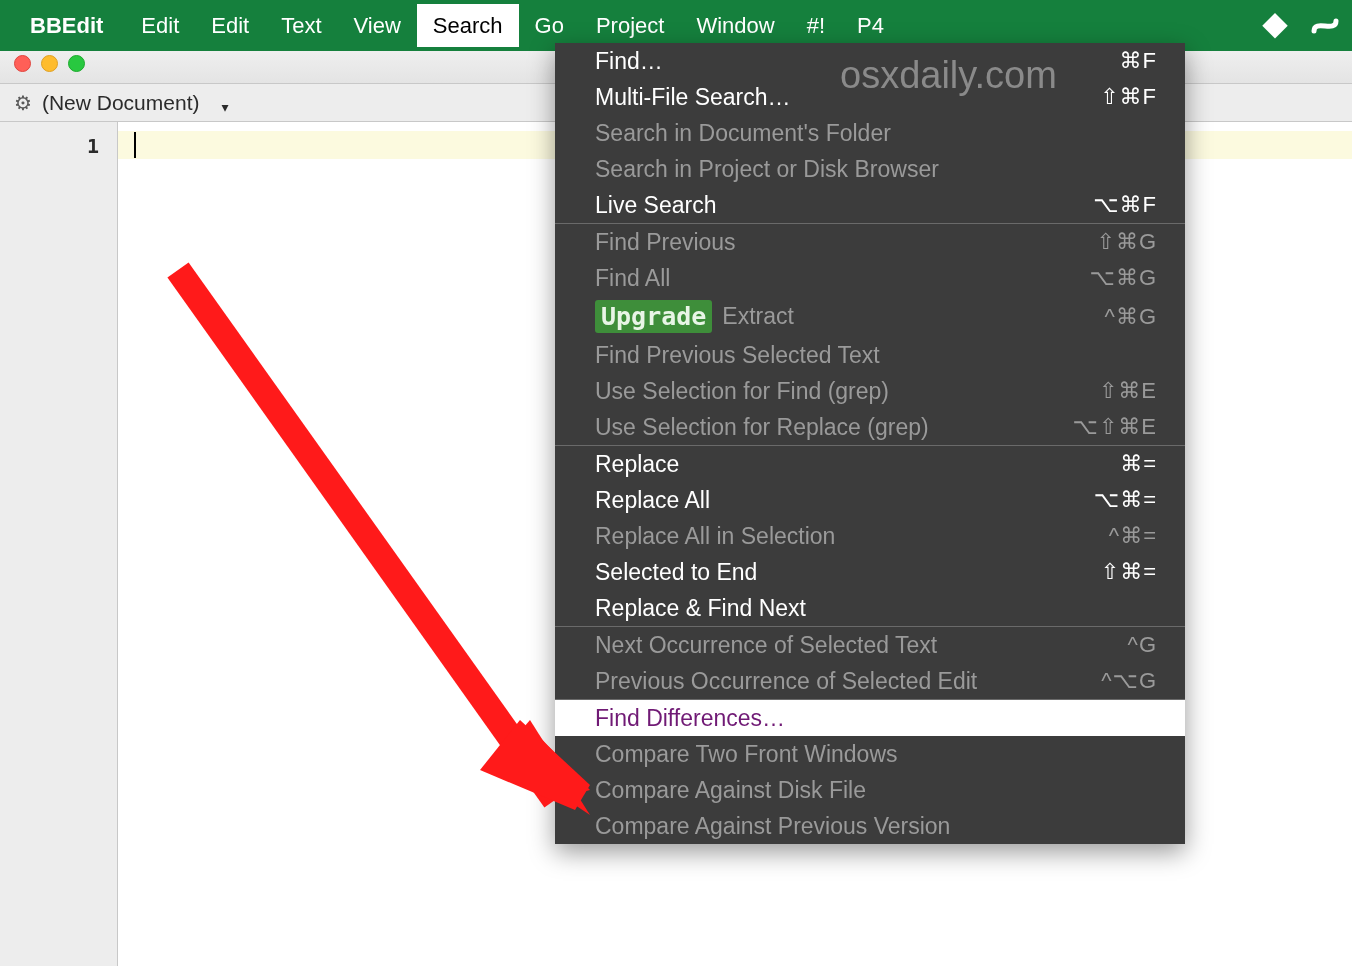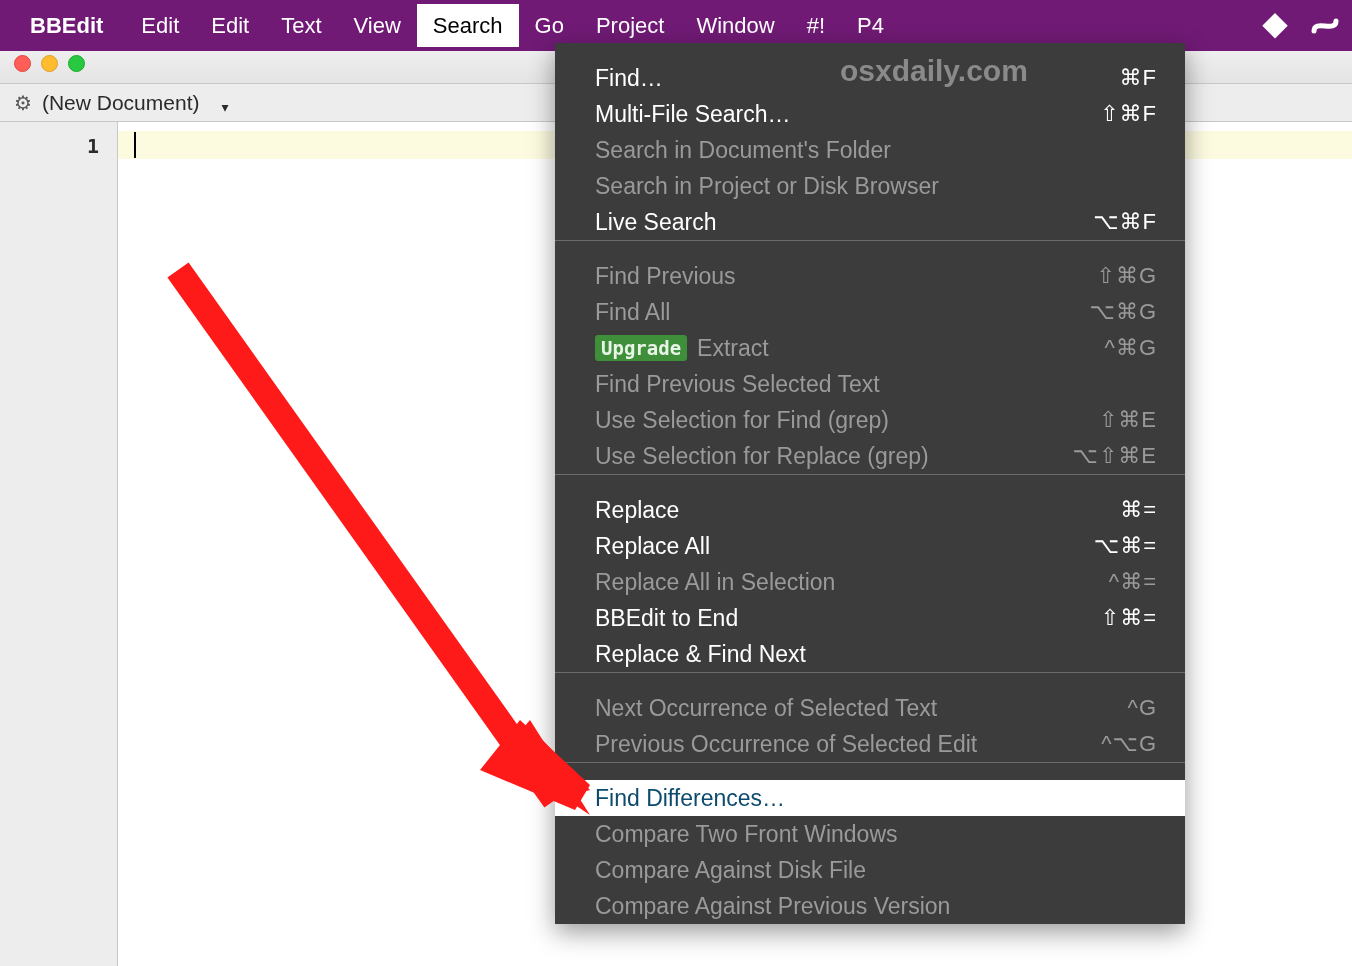--- a/index.html
+++ b/index.html
@@ -6,21 +6,21 @@
   body {
     font-family: -apple-system, "Helvetica Neue", Helvetica, Arial, sans-serif;
     width: 1352px;
     height: 966px;
     background: #ececec;
     overflow: hidden;
     position: relative;
   }
   
   .menubar {
-    background: #701a75;
+    background: #15803d;
     height: 51px;
     display: flex;
     align-items: center;
     padding: 0 12px;
     color: #fff;
     font-size: 22px;
     position: relative;
     z-index: 20;
   }
   .apple-logo { font-size: 26px; margin-right: 18px; }
@@ -134,61 +134,60 @@
     width: 630px;
     background: #3c3c3c;
     color: #fff;
     font-size: 23px;
     z-index: 30;
     box-shadow: 0 8px 24px rgba(0,0,0,0.4);
   }
   .menu-group {
     border-bottom: 1px solid #6a6a6a;
     padding: 0 0;
-    margin-top: 17px;
   }
   .menu-group:last-child { border-bottom: none; }
   .menu-item {
     display: flex;
     align-items: center;
     padding: 4px 28px 4px 40px;
     min-height: 36px;
     white-space: nowrap;
   }
   .menu-item.disabled { color: #9a9a9a; }
   .menu-item.highlight {
     background: #fff;
-    color: #0c4a6e;
+    color: #701a75;
   }
   .menu-label { flex: 1; }
   .menu-shortcut {
     font-size: 22px;
     letter-spacing: 1px;
     color: inherit;
   }
   .upgrade-badge {
     background: #3e8e3a;
     color: #fff;
-    font-size: 19px;
+    font-size: 25px;
     font-weight: 600;
     padding: 2px 6px;
     border-radius: 3px;
     margin-right: 10px;
     font-family: Menlo, monospace;
   }
   .menu-item.disabled .upgrade-badge { color: #e8f5e6; }
 
   
   .watermark {
     position: absolute;
     top: 54px;
     left: 840px;
     color: #8a8a8a;
-    font-size: 30px;
-    font-weight: 700;
+    font-size: 38px;
+    font-weight: 400;
     z-index: 40;
   }
 
   
   .arrow {
     position: absolute;
     z-index: 50;
     top: 0; left: 0;
     pointer-events: none;
   }
@@ -304,21 +303,21 @@
     </div>
     <div class="menu-item">
       <span class="menu-label">Replace All</span>
       <span class="menu-shortcut">⌥⌘=</span>
     </div>
     <div class="menu-item disabled">
       <span class="menu-label">Replace All in Selection</span>
       <span class="menu-shortcut">^⌘=</span>
     </div>
     <div class="menu-item">
-      <span class="menu-label">BBEdit to End</span>
+      <span class="menu-label">Selected to End</span>
       <span class="menu-shortcut">⇧⌘=</span>
     </div>
     <div class="menu-item">
       <span class="menu-label">Replace &amp; Find Next</span>
     </div>
   </div>
 
   <div class="menu-group">
     <div class="menu-item disabled">
       <span class="menu-label">Next Occurrence of Selected Text</span>

